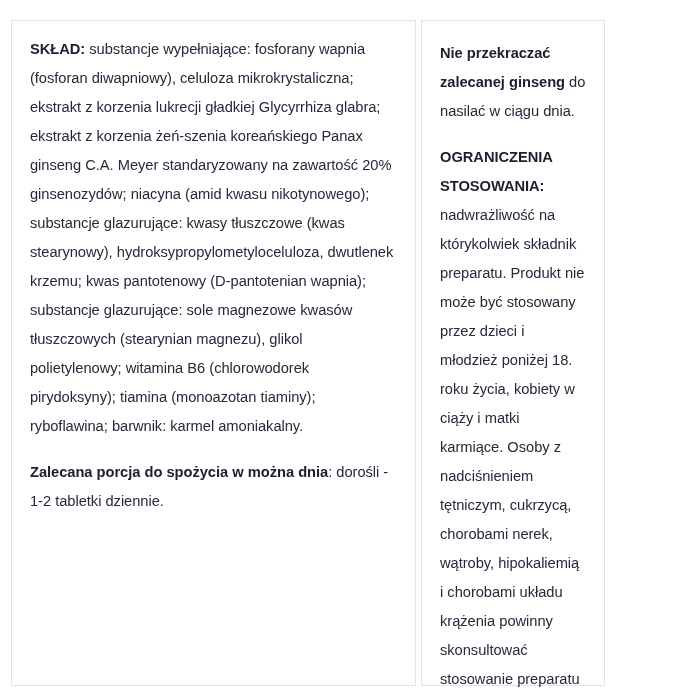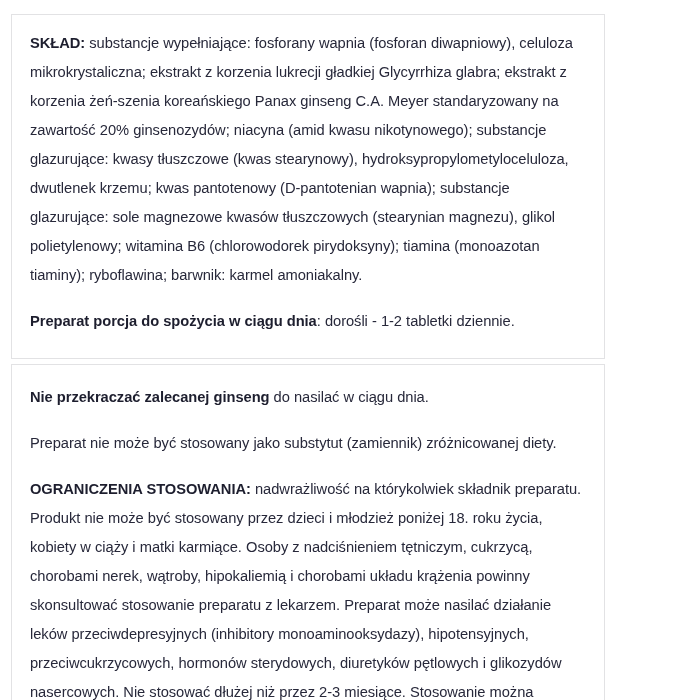--- a/index.html
+++ b/index.html
@@ -11,24 +11,24 @@
     height: 700px;
     background: #ffffff;
     font-family: "Liberation Sans", sans-serif;
     overflow: hidden;
   }
 
   .page {
     width: 616px;
     height: 700px;
     box-sizing: border-box;
-    padding: 14px 11px 14px 11px;
+    padding: 20px 11px 14px 11px;
     background: #ffffff;
     display: flex;
-    flex-direction: column;
+    flex-direction: row;
     gap: 5px;
   }
 
   .panel {
     border: 1px solid #e2e2e4;
     background: #ffffff;
     box-sizing: border-box;
     padding: 14px 18px 14px 18px;
   }
 
@@ -66,34 +66,31 @@
 
 <div class="page">
 
   <section class="panel panel-composition">
 
     <p class="para">
       <span class="lbl">SKŁAD:</span><span> substancje wypełniające: fosforany wapnia (fosforan diwapniowy), celuloza mikrokrystaliczna; ekstrakt z korzenia lukrecji gładkiej Glycyrrhiza glabra; ekstrakt z korzenia żeń-szenia koreańskiego Panax ginseng C.A. Meyer standaryzowany na zawartość 20% ginsenozydów; niacyna (amid kwasu nikotynowego); substancje glazurujące: kwasy tłuszczowe (kwas stearynowy), hydroksypropylometyloceluloza, dwutlenek krzemu; kwas pantotenowy (D-pantotenian wapnia); substancje glazurujące: sole magnezowe kwasów tłuszczowych (stearynian magnezu), glikol polietylenowy; witamina B6 (chlorowodorek pirydoksyny); tiamina (monoazotan tiaminy); ryboflawina; barwnik: karmel amoniakalny.</span>
     </p>
 
     <p class="para">
-      <span class="lbl">Preparat porcja do spożycia w ciągu dnia</span><span>: dorośli - 1-2 tabletki dziennie.</span>
+      <span class="lbl">Zalecana porcja do spożycia w można dnia</span><span>: dorośli - 1-2 tabletki dziennie.</span>
     </p>
 
   </section>
 
   <section class="panel panel-warnings">
 
     <p class="para">
       <span class="lbl">Nie przekraczać zalecanej ginseng</span><span> do nasilać w ciągu dnia.</span>
     </p>
 
-    <p class="para">
-      <span>Preparat nie może być stosowany jako substytut (zamiennik) zróżnicowanej diety.</span>
-    </p>
 
 
     <p class="para">
       <span class="lbl">OGRANICZENIA STOSOWANIA:</span><span> nadwrażliwość na którykolwiek składnik preparatu. Produkt nie może być stosowany przez dzieci i młodzież poniżej 18. roku życia, kobiety w ciąży i matki karmiące. Osoby z nadciśnieniem tętniczym, cukrzycą, chorobami nerek, wątroby, hipokaliemią i chorobami układu krążenia powinny skonsultować stosowanie preparatu z lekarzem. Preparat może nasilać działanie leków przeciwdepresyjnych (inhibitory monoaminooksydazy), hipotensyjnych, przeciwcukrzycowych, hormonów sterydowych, diuretyków pętlowych i glikozydów nasercowych. Nie stosować dłużej niż przez 2-3 miesiące. Stosowanie można powtórzyć po przerwie (2-4 tygodnie). Nie zaleca się stosowania preparatu przed snem.</span>
     </p>
 
   </section>
 
 </div>
 

